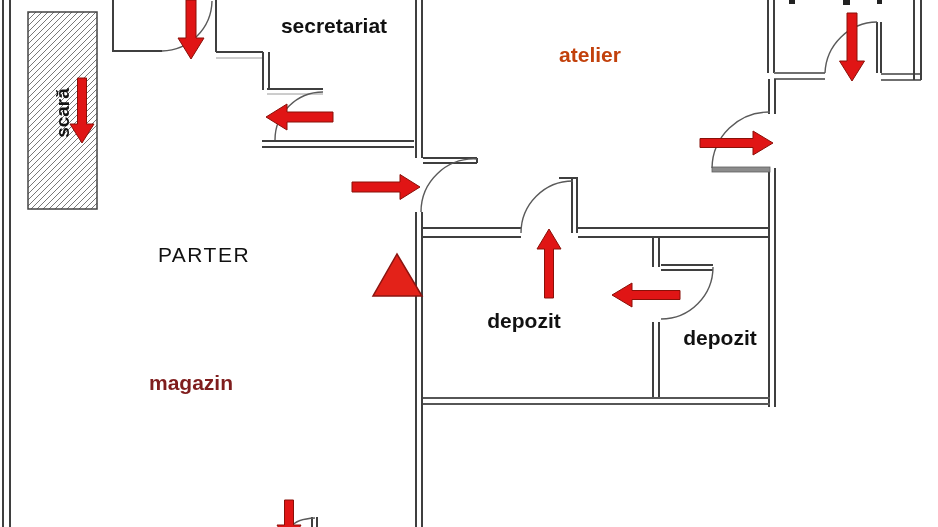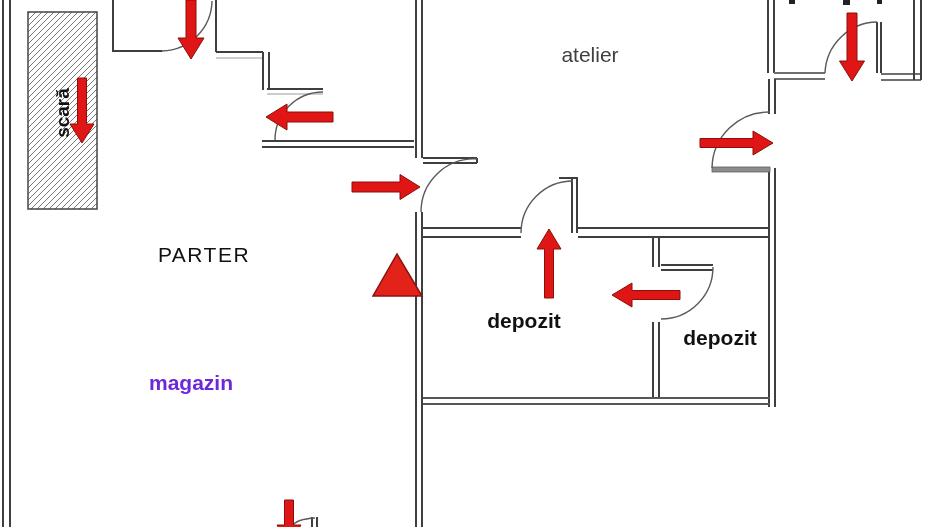--- a/index.html
+++ b/index.html
@@ -96,18 +96,19 @@
         <polygon points="700,138.5 700,147.5 753,147.5 753,155 773,143 753,131 753,138.5" fill="#e01515" stroke="#8a1008" stroke-width="1"></polygon>
         <polygon points="847,13 857,13 857,61 864.5,61 852,81 839.5,61 847,61" fill="#e01515" stroke="#8a1008" stroke-width="1"></polygon>
         <polygon points="544.5,298 553.5,298 553.5,249 561,249 549,229 537,249 544.5,249" fill="#e01515" stroke="#8a1008" stroke-width="1"></polygon>
         <polygon points="680,290.5 680,299.5 632,299.5 632,307 612,295 632,283 632,290.5" fill="#e01515" stroke="#8a1008" stroke-width="1"></polygon>
         <polygon points="284.5,500 293.5,500 293.5,525 301,525 289,545 277,525 284.5,525" fill="#e01515" stroke="#8a1008" stroke-width="1"></polygon>
       </g>
     <polygon id="pos-triangle" points="373,296 422,296 397,254" fill="#e32219" stroke="#8c1410" stroke-width="1.5"></polygon>
   </svg>
 
   <div class="room-label rotated" style="left: 62px; top: 113px; font-size: 19px; font-weight: bold; color: rgb(17, 17, 17);">scară</div>
-  <div class="room-label" style="left: 590px; top: 54px; font-size: 21px; font-weight: normal; color: #404040;">atelier</div>
+  <div class="room-label" style="left: 334px; top: 25px; font-size: 21px; font-weight: bold; color: rgb(17, 17, 17);">secretariat</div>
+  <div class="room-label" style="left: 590px; top: 54px; font-size: 21px; font-weight: bold; color: #c2410c;">atelier</div>
   <div class="room-label" style="left: 204px; top: 254px; font-size: 21px; font-weight: normal; color: rgb(17, 17, 17); letter-spacing: 1.5px; text-align: right;">PARTER</div>
-  <div class="room-label" style="left: 191px; top: 382px; font-size: 21px; font-weight: bold; color: #6d28d9;">magazin</div>
+  <div class="room-label" style="left: 191px; top: 382px; font-size: 21px; font-weight: bold; color: #7f1d1d;">magazin</div>
   <div class="room-label" style="left: 524px; top: 320px; font-size: 21px; font-weight: bold; color: rgb(17, 17, 17);">depozit</div>
   <div class="room-label" style="left: 720px; top: 337px; font-size: 21px; font-weight: bold; color: rgb(17, 17, 17);">depozit</div>
 </div>
 
 </body></html>

